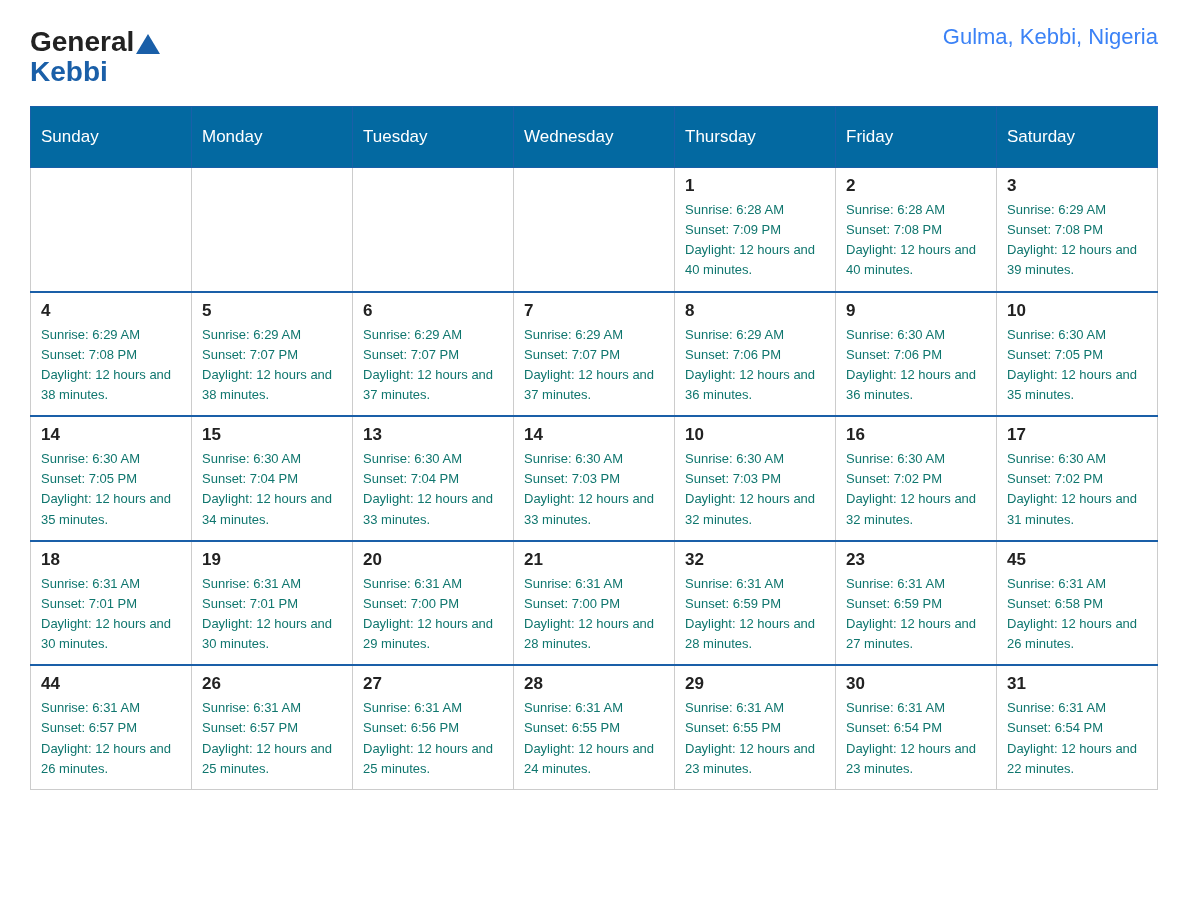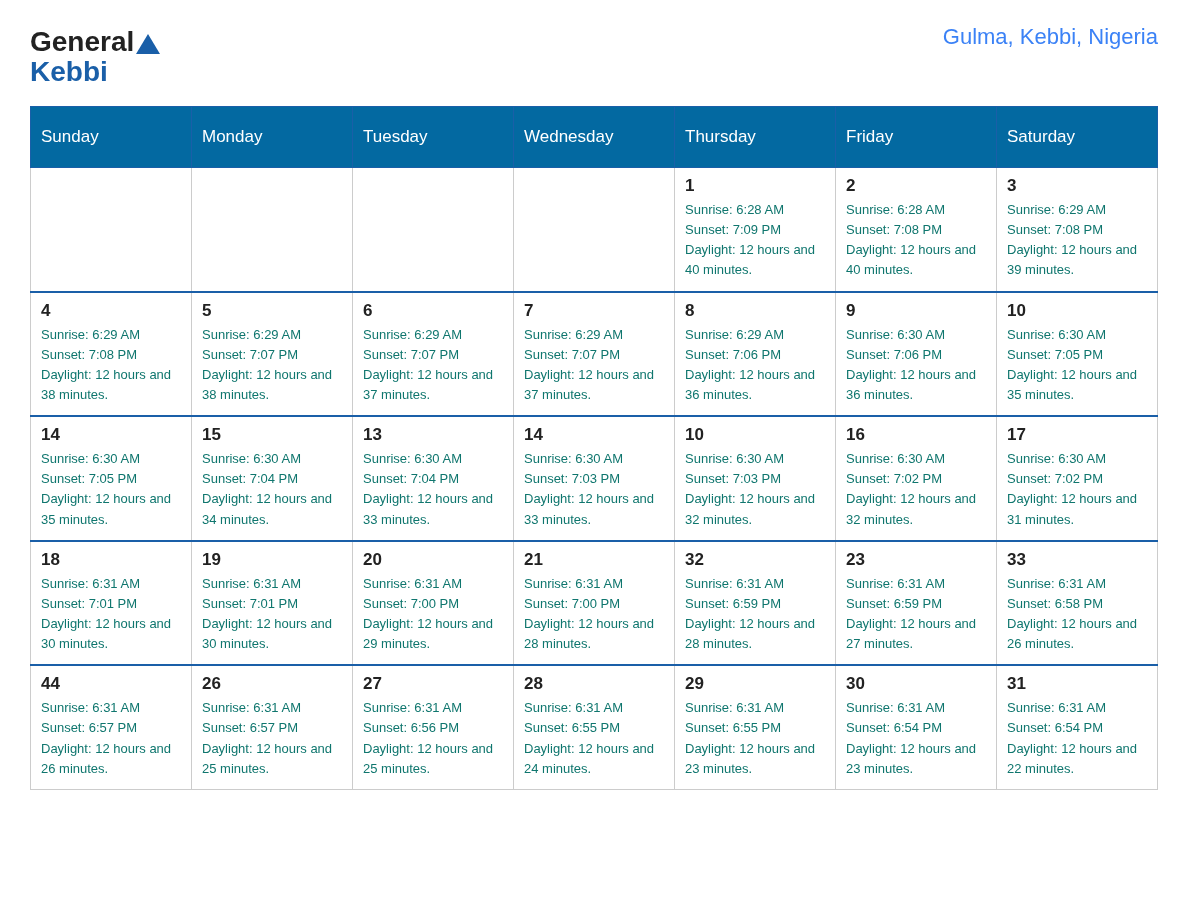--- a/index.html
+++ b/index.html
@@ -225,21 +225,21 @@
         </td>
         <td>
           <span class="day-num">32</span>
           <div class="day-info">Sunrise: 6:31 AM<br>Sunset: 6:59 PM<br>Daylight: 12 hours and 28 minutes.</div>
         </td>
         <td>
           <span class="day-num">23</span>
           <div class="day-info">Sunrise: 6:31 AM<br>Sunset: 6:59 PM<br>Daylight: 12 hours and 27 minutes.</div>
         </td>
         <td>
-          <span class="day-num">33</span>
+          <span class="day-num">45</span>
           <div class="day-info">Sunrise: 6:31 AM<br>Sunset: 6:58 PM<br>Daylight: 12 hours and 26 minutes.</div>
         </td>
       </tr>
       <tr class="row-separator">
         <td>
           <span class="day-num">44</span>
           <div class="day-info">Sunrise: 6:31 AM<br>Sunset: 6:57 PM<br>Daylight: 12 hours and 26 minutes.</div>
         </td>
         <td>
           <span class="day-num">26</span>

